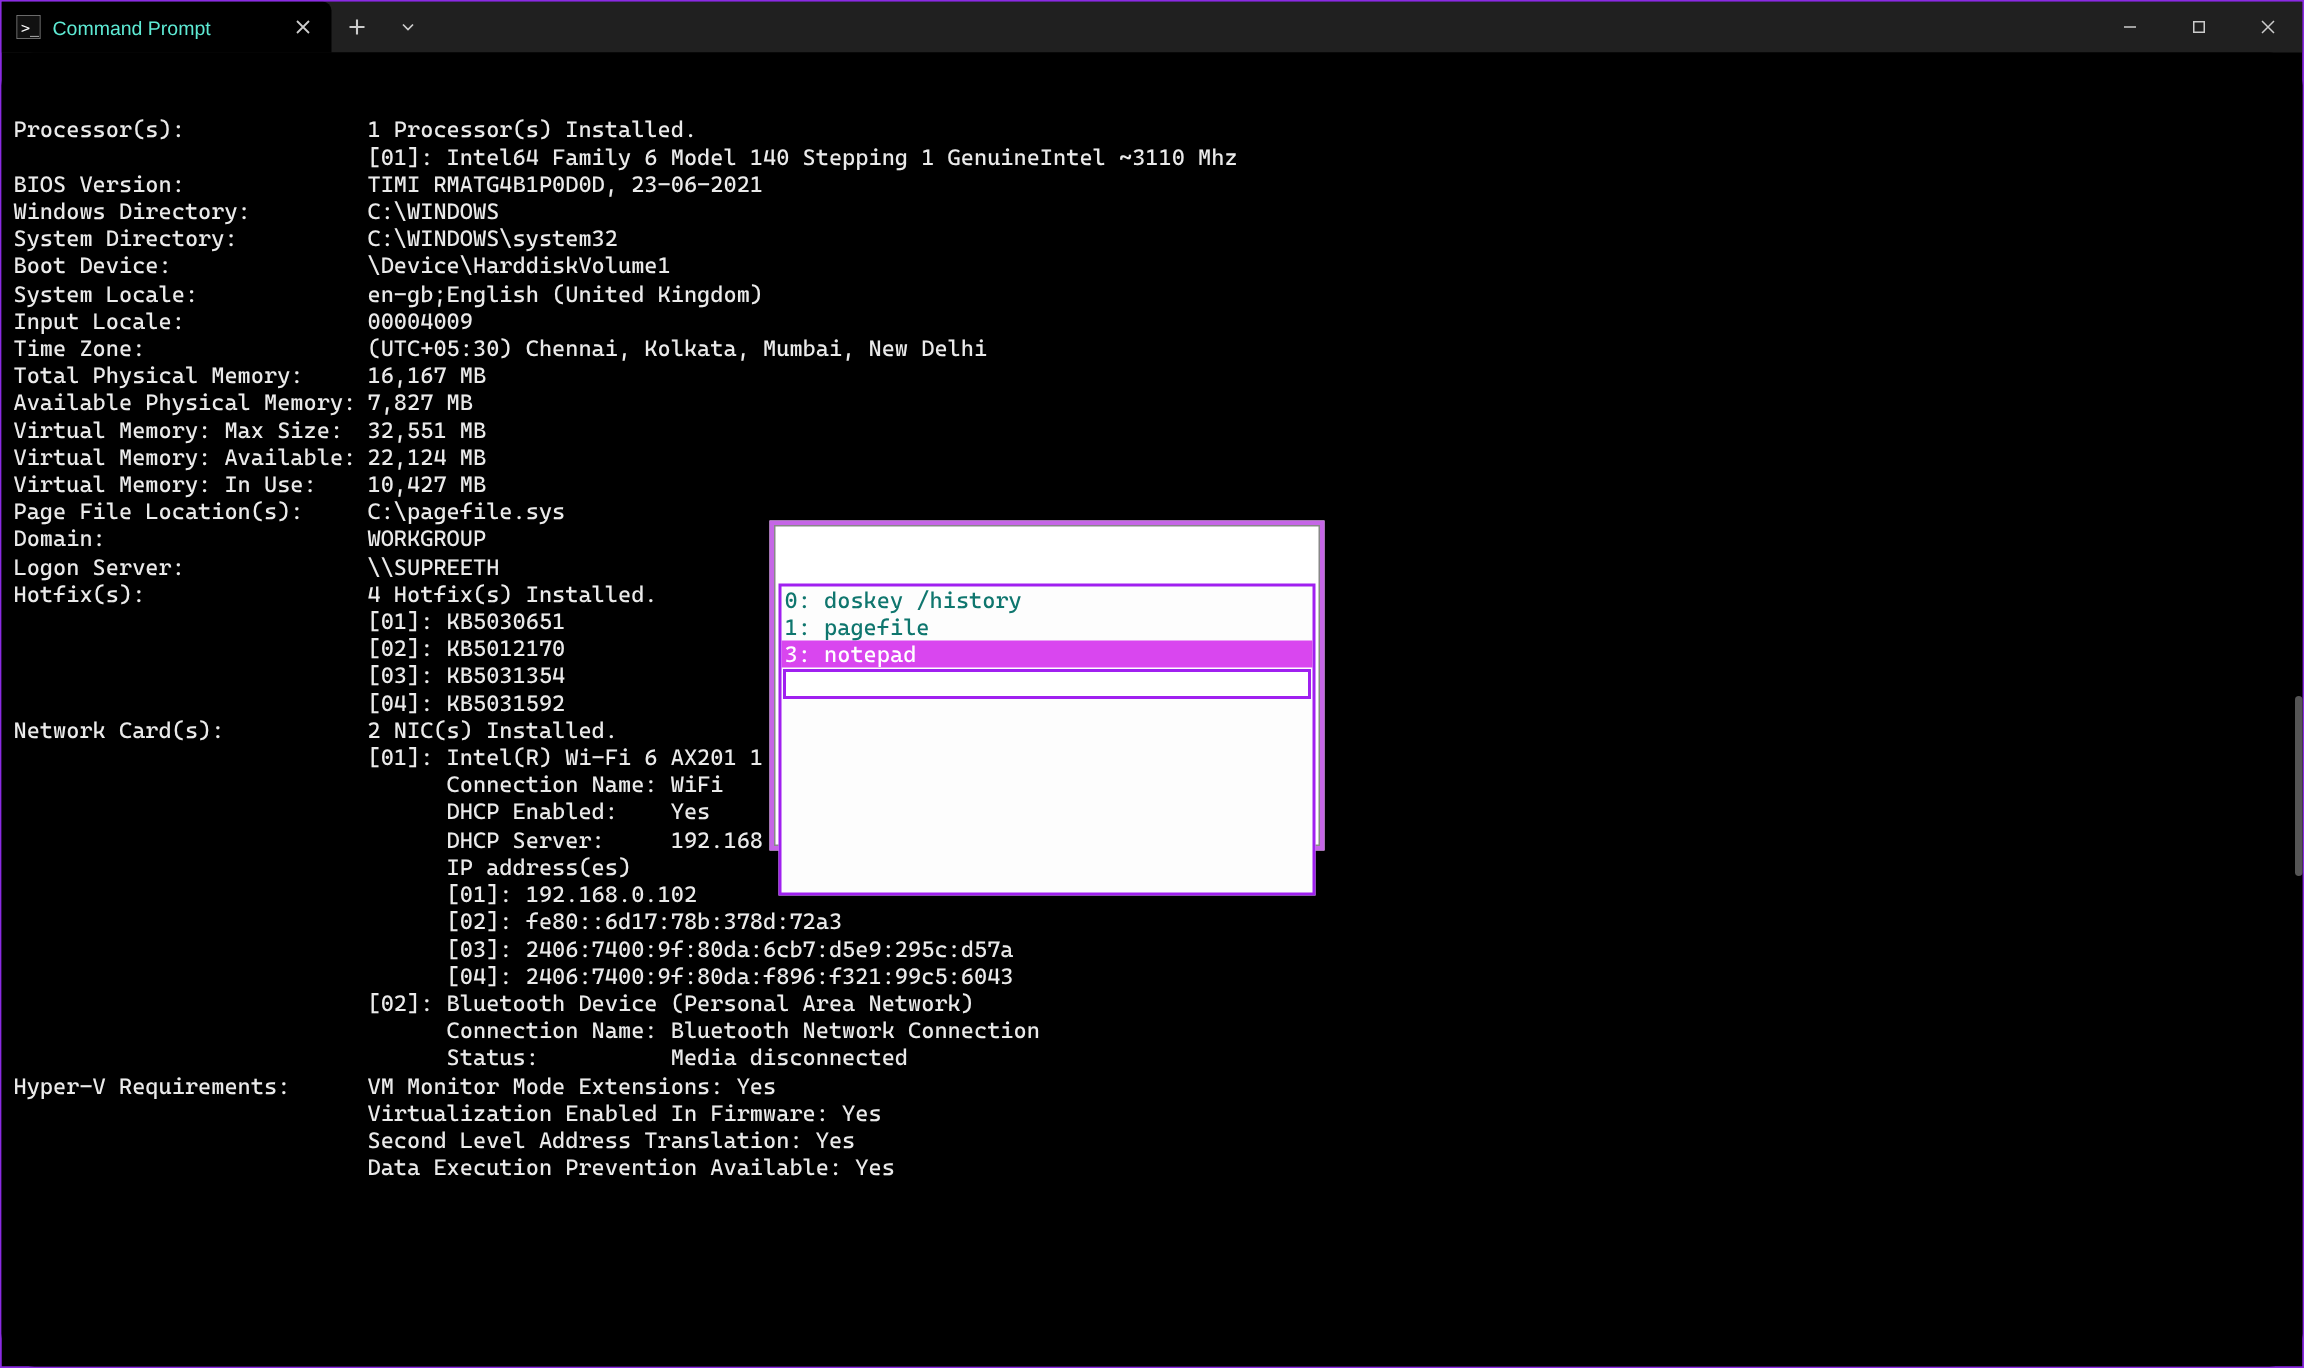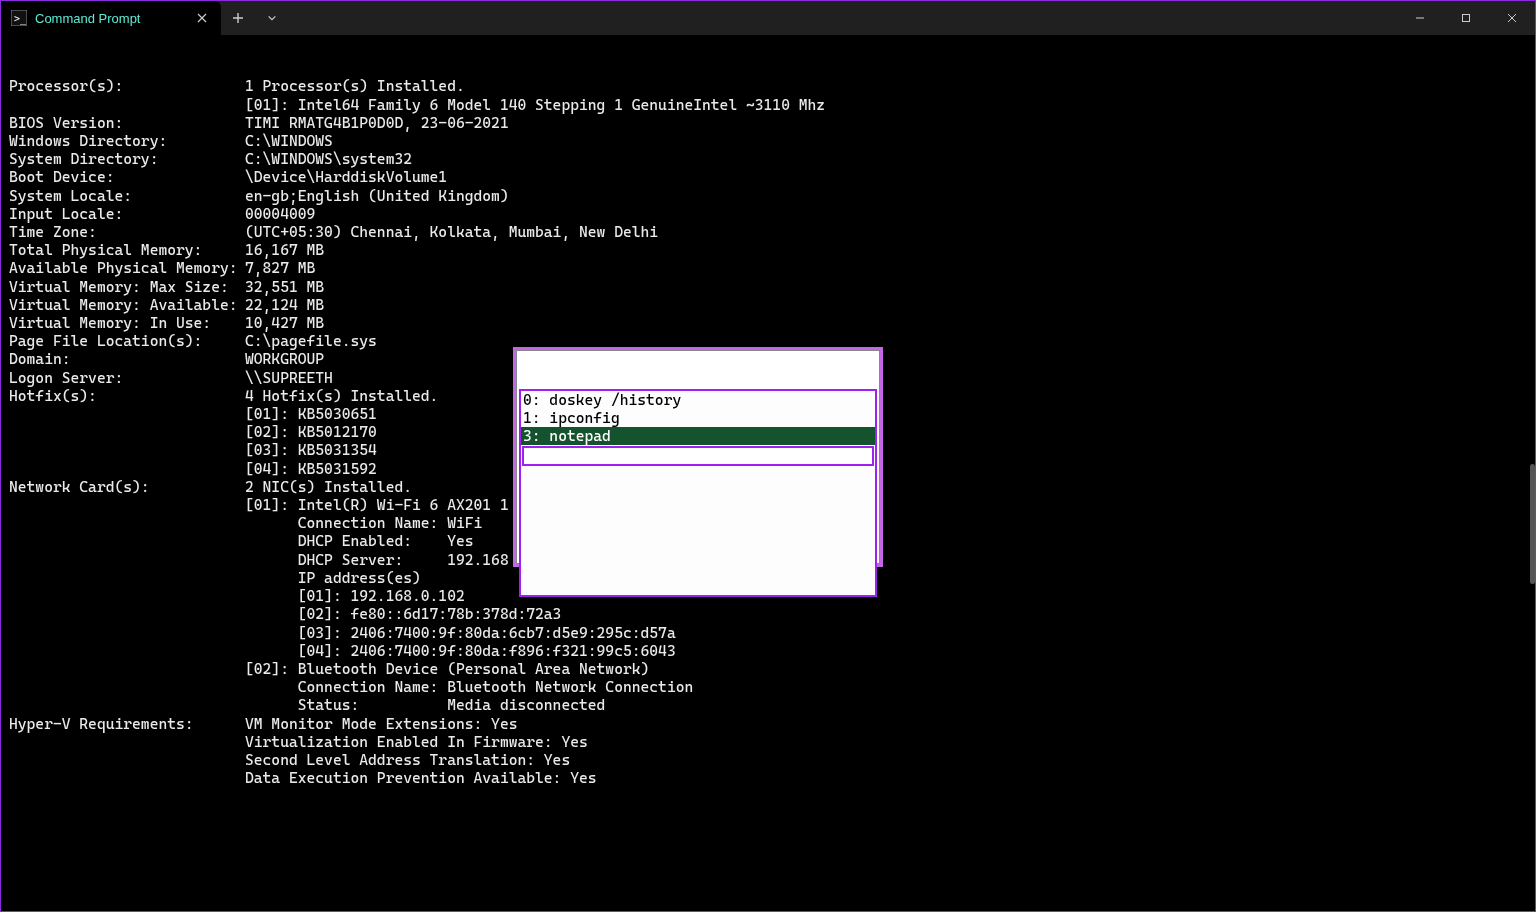--- a/index.html
+++ b/index.html
@@ -71,25 +71,25 @@
   }
   .history-inner {
     width:100%; height:100%;
     border: 2px solid #a020f0;
     background:#fdfdfd;
     display:flex; flex-direction:column;
   }
   .hist-item {
     font-size: 15px; line-height: 18px;
     padding: 0 2px;
-    color: #000000;
+    color: #0f766e;
     white-space: pre;
   }
   .hist-item.selected {
-    background: #14532d;
+    background: #d946ef;
     color: #fff;
   }
   .hist-input {
     border: 2px solid #a020f0;
     margin: 1px;
     height: 20px;
     background:#fff;
   }
   .scrollbar {
     position:absolute; right:1px; top:34px; bottom:1px; width:5px;
@@ -148,21 +148,21 @@
     </div>
   </div>
 
   <div class="terminal">
     <div id="sysinfo-block"><div class="row"><span class="klabel">Processor(s):</span><span class="kval">1 Processor(s) Installed.</span></div><div class="row"><span class="klabel"></span><span class="kval">[01]: Intel64 Family 6 Model 140 Stepping 1 GenuineIntel ~3110 Mhz</span></div><div class="row"><span class="klabel">BIOS Version:</span><span class="kval">TIMI RMATG4B1P0D0D, 23-06-2021</span></div><div class="row"><span class="klabel">Windows Directory:</span><span class="kval">C:\WINDOWS</span></div><div class="row"><span class="klabel">System Directory:</span><span class="kval">C:\WINDOWS\system32</span></div><div class="row"><span class="klabel">Boot Device:</span><span class="kval">\Device\HarddiskVolume1</span></div><div class="row"><span class="klabel">System Locale:</span><span class="kval">en-gb;English (United Kingdom)</span></div><div class="row"><span class="klabel">Input Locale:</span><span class="kval">00004009</span></div><div class="row"><span class="klabel">Time Zone:</span><span class="kval">(UTC+05:30) Chennai, Kolkata, Mumbai, New Delhi</span></div><div class="row"><span class="klabel">Total Physical Memory:</span><span class="kval">16,167 MB</span></div><div class="row"><span class="klabel">Available Physical Memory:</span><span class="kval">7,827 MB</span></div><div class="row"><span class="klabel">Virtual Memory: Max Size:</span><span class="kval">32,551 MB</span></div><div class="row"><span class="klabel">Virtual Memory: Available:</span><span class="kval">22,124 MB</span></div><div class="row"><span class="klabel">Virtual Memory: In Use:</span><span class="kval">10,427 MB</span></div><div class="row"><span class="klabel">Page File Location(s):</span><span class="kval">C:\pagefile.sys</span></div><div class="row"><span class="klabel">Domain:</span><span class="kval">WORKGROUP</span></div><div class="row"><span class="klabel">Logon Server:</span><span class="kval">\\SUPREETH</span></div><div class="row"><span class="klabel">Hotfix(s):</span><span class="kval">4 Hotfix(s) Installed.</span></div><div class="row"><span class="klabel"></span><span class="kval">[01]: KB5030651</span></div><div class="row"><span class="klabel"></span><span class="kval">[02]: KB5012170</span></div><div class="row"><span class="klabel"></span><span class="kval">[03]: KB5031354</span></div><div class="row"><span class="klabel"></span><span class="kval">[04]: KB5031592</span></div><div class="row"><span class="klabel">Network Card(s):</span><span class="kval">2 NIC(s) Installed.</span></div><div class="row"><span class="klabel"></span><span class="kval">[01]: Intel(R) Wi-Fi 6 AX201 1</span></div><div class="row"><span class="klabel"></span><span class="kval">      Connection Name: WiFi</span></div><div class="row"><span class="klabel"></span><span class="kval">      DHCP Enabled:    Yes</span></div><div class="row"><span class="klabel"></span><span class="kval">      DHCP Server:     192.168</span></div><div class="row"><span class="klabel"></span><span class="kval">      IP address(es)</span></div><div class="row"><span class="klabel"></span><span class="kval">      [01]: 192.168.0.102</span></div><div class="row"><span class="klabel"></span><span class="kval">      [02]: fe80::6d17:78b:378d:72a3</span></div><div class="row"><span class="klabel"></span><span class="kval">      [03]: 2406:7400:9f:80da:6cb7:d5e9:295c:d57a</span></div><div class="row"><span class="klabel"></span><span class="kval">      [04]: 2406:7400:9f:80da:f896:f321:99c5:6043</span></div><div class="row"><span class="klabel"></span><span class="kval">[02]: Bluetooth Device (Personal Area Network)</span></div><div class="row"><span class="klabel"></span><span class="kval">      Connection Name: Bluetooth Network Connection</span></div><div class="row"><span class="klabel"></span><span class="kval">      Status:          Media disconnected</span></div><div class="row"><span class="klabel">Hyper-V Requirements:</span><span class="kval">VM Monitor Mode Extensions: Yes</span></div><div class="row"><span class="klabel"></span><span class="kval">Virtualization Enabled In Firmware: Yes</span></div><div class="row"><span class="klabel"></span><span class="kval">Second Level Address Translation: Yes</span></div><div class="row"><span class="klabel"></span><span class="kval">Data Execution Prevention Available: Yes</span></div></div>
 
     
 
     <div class="history-popup">
       <div class="history-inner">
-        <div id="hist-list"><div class="hist-item">0: doskey /history</div><div class="hist-item">1: ipconfig</div><div class="hist-item selected">3: notepad</div></div>
+        <div id="hist-list"><div class="hist-item">0: doskey /history</div><div class="hist-item">1: pagefile</div><div class="hist-item selected">3: notepad</div></div>
         <div class="hist-input"></div>
       </div>
     </div>
   </div>
 
   <div class="scrollbar">
     <div class="thumb"></div>
   </div>
 
 </div>

